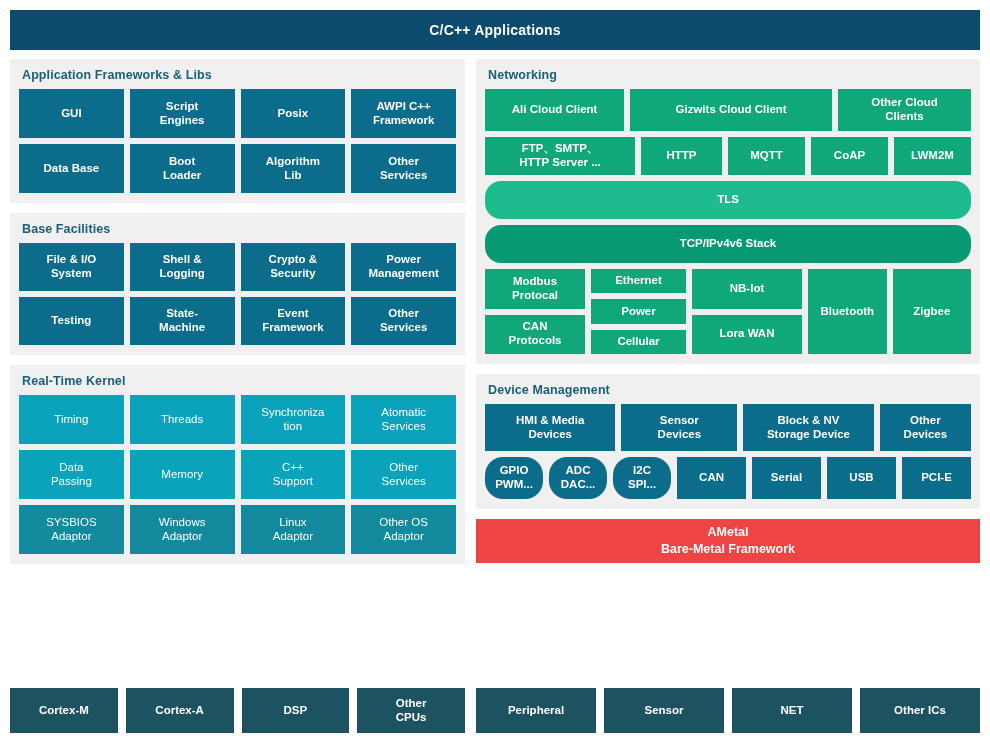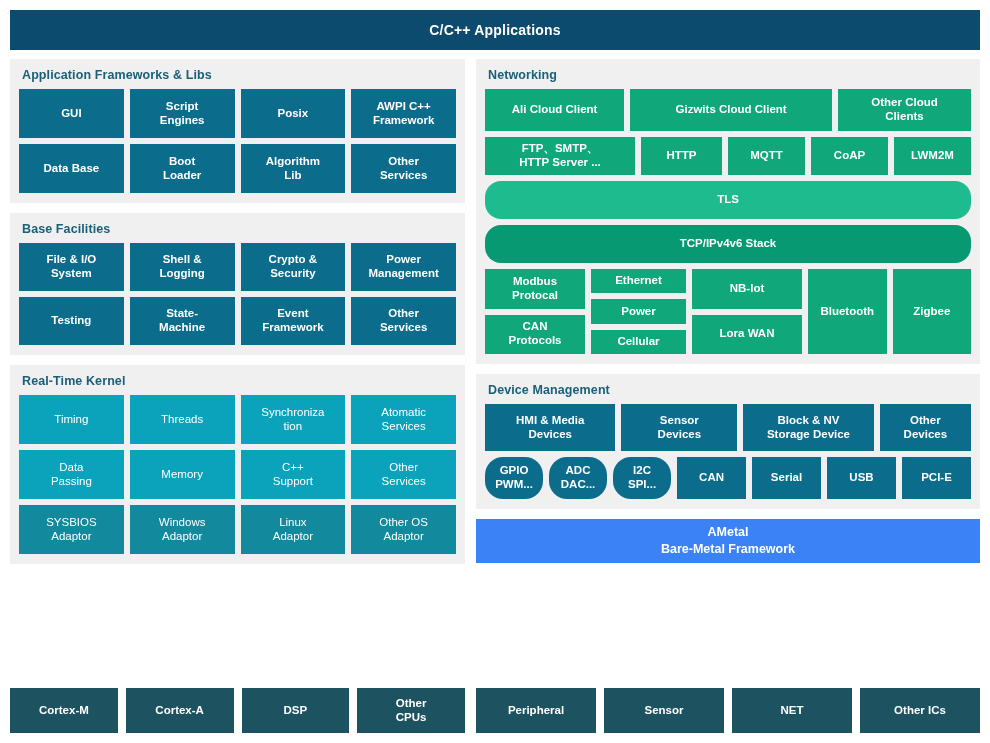--- a/index.html
+++ b/index.html
@@ -113,21 +113,21 @@
   .rg-w2 { width: 95px; }
   .rg-w3 { width: 110px; }
   .rg-w4 { flex: 1 1 0; }
 
   
   .dev2 .cell { flex: 1 1 0; }
   .dev2 .narrow { flex: 0.82 1 0; border-radius: 18px; }
 
   
   .ametal {
-    background: #3b82f6;
+    background: #ef4444;
     color: #ffffff;
     font-weight: bold;
     font-size: 12.5px;
     line-height: 1.35;
     text-align: center;
     height: 44px;
     display: flex;
     flex-direction: column;
     align-items: center;
     justify-content: center;

